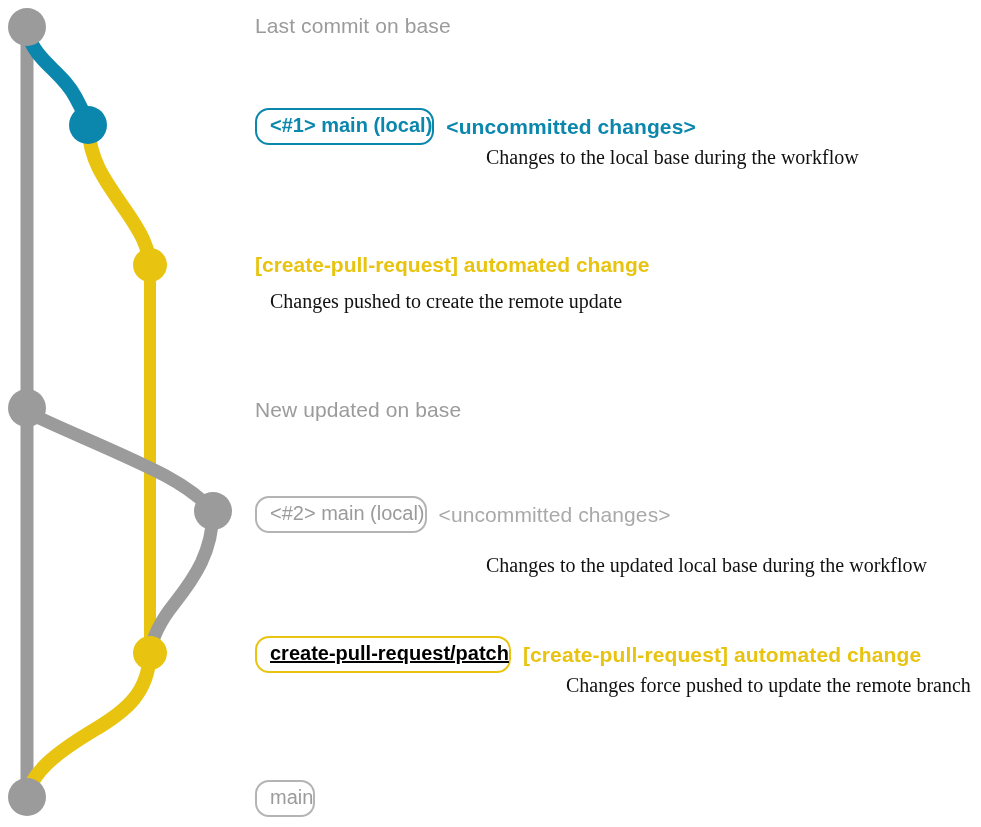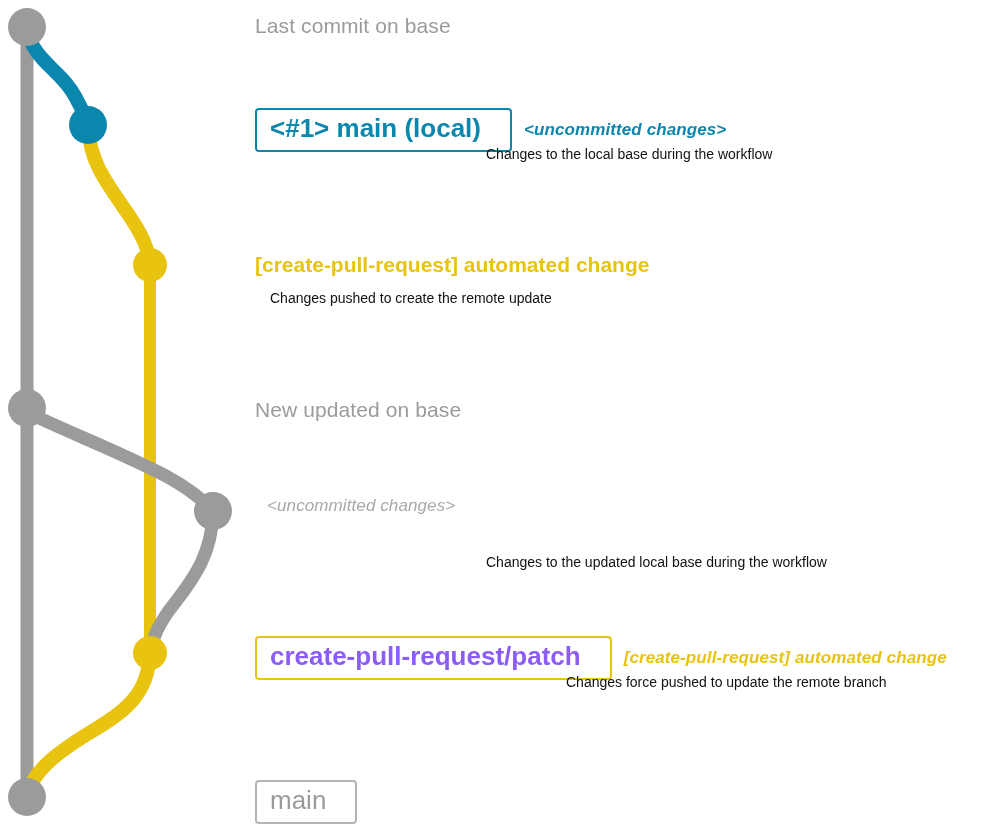--- a/index.html
+++ b/index.html
@@ -46,55 +46,54 @@
     position: absolute;
     white-space: nowrap;
     font-size: 21px;
     letter-spacing: 0.1px;
   }
   .headline.muted { color: #9b9b9b; }
 
   .badge {
     display: inline-block;
     border: 2px solid currentColor;
-    border-radius: 4px;
-    padding: 4px 29px 6px 13px;
-    font-size: 26px;
+    border-radius: 14px;
+    padding: 4px 0 6px 13px;
+    font-size: 20px;
     line-height: 1.15;
     font-weight: 700;
     box-sizing: border-box;
   }
   .badge.gray   { color: #9b9b9b; border-color: #b4b4b4; font-weight: 400; }
   .badge.teal   { color: #0b87ad; border-color: #0b87ad; }
-  .badge.yellow { color: #8b5cf6; border-color: #e8c410; }
+  .badge.yellow { color: #000000; border-color: #e8c410; text-decoration: underline; }
 
   .subject {
     margin-left: 12px;
-    font-size: 17px;
+    font-size: 21px;
     font-weight: 400;
     letter-spacing: 0.1px;
-    font-style: italic;
   }
   .subject.teal   { color: #0b87ad; font-weight: 700; }
   .subject.yellow { color: #e8c410; font-weight: 700; }
   .subject.gray   { color: #a9a9a9; }
 
   .standalone-subject {
     position: absolute;
     white-space: nowrap;
     font-size: 21px;
     font-weight: 700;
   }
   .standalone-subject.yellow { color: #e8c410; }
 
   .note {
     position: absolute;
     white-space: nowrap;
-    font-family: Liberation Sans, sans-serif;
-    font-size: 14px;
+    font-family: Liberation Serif, serif;
+    font-size: 20px;
     color: #111111;
   }
 </style>
 </head>
 <body>
 
 <div id="diagram-root">
 
   <svg id="commit-graph" viewBox="0 0 250 827" width="250" height="827" aria-hidden="true">
 
@@ -128,20 +127,21 @@
     <span class="subject teal">&lt;uncommitted changes&gt;</span>
   </div>
   <div class="note" style="left:486px; top:146px;">Changes to the local base during the workflow</div>
 
   <div class="standalone-subject yellow" style="left:255px; top:253px;">[create-pull-request] automated change</div>
   <div class="note" style="left:270px; top:290px;">Changes pushed to create the remote update</div>
 
   <div class="headline muted" style="left:255px; top:398px;">New updated on base</div>
 
   <div class="row" style="left:255px; top:496px;">
+    <span class="badge gray">&lt;#2&gt; main (local)</span>
     <span class="subject gray">&lt;uncommitted changes&gt;</span>
   </div>
   <div class="note" style="left:486px; top:534px;margin-top:20px;">Changes to the updated local base during the workflow</div>
 
   <div class="row" style="left:255px; top:636px;">
     <span class="badge yellow">create-pull-request/patch</span>
     <span class="subject yellow">[create-pull-request] automated change</span>
   </div>
   <div class="note" style="left:566px; top:674px;">Changes force pushed to update the remote branch</div>
 

